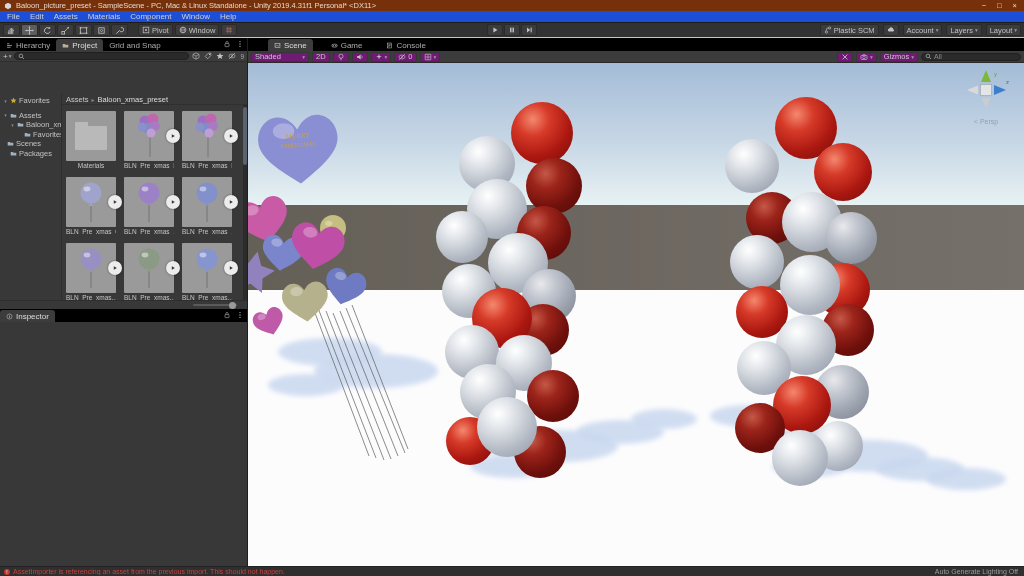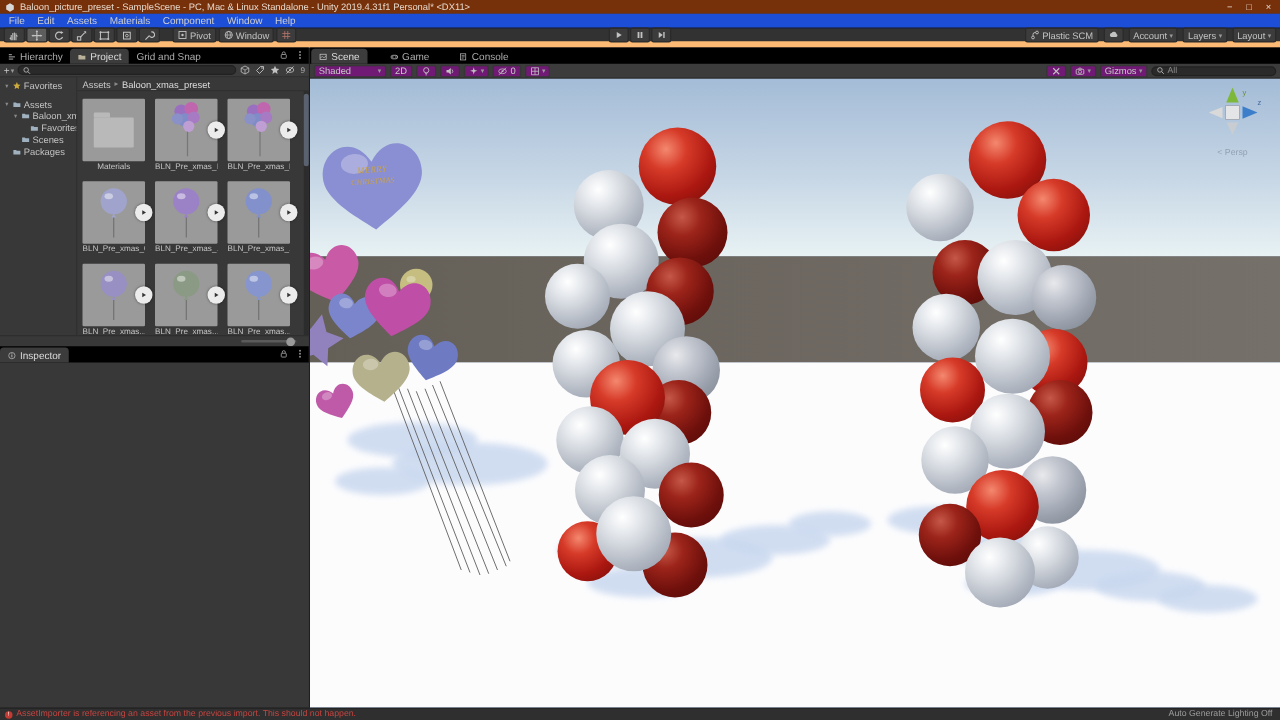--- a/index.html
+++ b/index.html
@@ -10,42 +10,42 @@
 .ico svg{display:block;}
 
 .titlebar{height:11px;flex:0 0 11px;background:#76300a;display:flex;align-items:center;padding:0 4px;gap:4px;}
 .title-text{font-size:7.5px;color:#e6d8cb;flex:1;white-space:nowrap;overflow:hidden;}
 .wbtns{display:flex;gap:11px;margin-right:3px;}
 .wbtn{font-size:7.5px;color:#e8e0da;line-height:11px;}
 
 .menubar{height:12px;flex:0 0 12px;background:#1d4ed8;display:flex;align-items:center;padding:0 2px;border-bottom:1px solid #1b1b1b;}
 .menuitem{font-size:8px;color:#cfcfcf;padding:0 5px;}
 
-.toolbar{height:15px;flex:0 0 15px;background:#323232;display:flex;align-items:center;padding:0 3px;border-bottom:5px solid #fdba74;position:relative;gap:2px;}
+.toolbar{height:15px;flex:0 0 15px;background:#323232;display:flex;align-items:center;padding:0 3px;border-bottom:1px solid #fdba74;position:relative;gap:2px;}
 .toolgrp{display:flex;gap:1px;}
 .tbtn{height:12px;min-width:16px;background:#3c3c3c;border:1px solid #2a2a2a;border-radius:2px;display:inline-flex;align-items:center;justify-content:center;color:#c2c2c2;font-size:7.5px;padding:0 3px;gap:2px;white-space:nowrap;}
 .tbtn.active{background:#5d5d5d;}
 .playgrp{position:absolute;left:50%;transform:translateX(-50%);display:flex;gap:1px;}
 .rgrp{margin-left:auto;display:flex;gap:4px;align-items:center;}
 .caret{font-size:5.5px;color:#9a9a9a;}
 
 .main{flex:1;display:flex;min-height:0;}
 .left{width:248px;flex:0 0 248px;display:flex;flex-direction:column;border-right:1px solid #1f1f1f;background:#383838;}
 .tabbar{height:13px;flex:0 0 13px;background:#000000;display:flex;align-items:flex-end;position:relative;}
 .tab{height:12px;display:inline-flex;align-items:center;gap:3px;padding:0 6px;font-size:8px;color:#ababab;border-radius:3px 3px 0 0;white-space:nowrap;}
 .tab.active{background:#3c3c3c;color:#dedede;}
 .tabctl{position:absolute;right:3px;top:2px;display:flex;gap:5px;align-items:center;}
 
 .ptoolbar{height:11px;flex:0 0 11px;background:#3c3c3c;display:flex;align-items:center;padding:0 3px;gap:3px;border-bottom:1px solid #2e2e2e;}
 .plus{font-size:8px;color:#ccc;display:flex;align-items:center;gap:1px;}
 .searchbox{flex:1;height:8px;background:#2a2a2a;border:1px solid #212121;border-radius:6px;display:flex;align-items:center;padding:0 3px;gap:2px;color:#8a8a8a;font-size:7px;min-width:0;}
 .pticons{display:flex;gap:4px;align-items:center;color:#b5b5b5;font-size:7px;}
 .cnt{font-size:6.5px;color:#aaa;}
 
-.pbody{flex:0 0 206px;display:flex;min-height:0;}
+.pbody{flex:0 0 206px;display:flex;min-height:0;margin-top:32px;}
 .tree{width:62px;flex:0 0 62px;border-right:1px solid #2e2e2e;padding-top:2px;overflow:hidden;}
 .trow{height:9.5px;display:flex;align-items:center;gap:2px;font-size:7.5px;color:#c2c2c2;white-space:nowrap;overflow:hidden;}
 .trow .car{font-size:5px;color:#8a8a8a;width:5px;flex:0 0 5px;text-align:center;}
 .browser{flex:1;display:flex;flex-direction:column;min-width:0;position:relative;background:#383838;}
 .breadcrumb{height:11px;flex:0 0 11px;display:flex;align-items:center;gap:3px;padding:0 4px;font-size:7.5px;color:#c8c8c8;border-bottom:1px solid #303030;}
 .crumb-sep{color:#8a8a8a;font-size:6px;}
 .grid{flex:1;overflow:hidden;padding:6px 0 0 4px;display:grid;grid-template-columns:repeat(3,50px);grid-auto-rows:66px;column-gap:8px;align-content:start;}
 .cell{width:50px;position:relative;}
 .thumb{width:50px;height:50px;background:#9a9a9a;border-radius:1px;position:relative;display:flex;align-items:center;justify-content:center;}
 .cell-label{margin-top:1px;font-size:6.5px;color:#c6c6c6;text-align:center;white-space:nowrap;overflow:hidden;width:50px;}
@@ -359,21 +359,21 @@
             </div>
             <div class="trow" style="padding-left: 17px;">
               <span class="car"></span>
               <span class="ico">
                 <svg width="7" height="7" viewBox="0 0 10 10">
                   <path d="M1 2.8 H4 L5 3.8 H9 V8 H1 Z" fill="#9fb0bf"></path>
                 </svg>
               </span>
               <span>Favorites</span>
             </div>
-            <div class="trow" style="padding-left: 10px;">
+            <div class="trow" style="">
               <span class="car"></span>
               <span class="ico">
                 <svg width="7" height="7" viewBox="0 0 10 10">
                   <path d="M1 2.8 H4 L5 3.8 H9 V8 H1 Z" fill="#9fb0bf"></path>
                 </svg>
               </span>
               <span>Scenes</span>
             </div>
             <div class="trow" style="padding-left: 3px;">
               <span class="car"></span>
@@ -568,21 +568,21 @@
                 <circle cx="5" cy="8" r=".9" fill="#9a9a9a"></circle>
               </svg>
             </span>
         </span>
       </div>
       <div class="insbody"></div>
     </div>
 
     <div class="scene">
       <div class="tabbar">
-        <span class="tab active" style="margin-left:1px">
+        <span class="tab active" style="margin-left:20px">
           <span class="ico">
               <svg width="7" height="7" viewBox="0 0 10 10">
                 <rect x="1.5" y="2" width="7" height="6" fill="none" stroke="#c2c2c2" stroke-width=".9"></rect>
                 <path d="M1.5 6.5 L4 4.5 L6 6 L8.5 3.8" fill="none" stroke="#c2c2c2" stroke-width=".8"></path>
               </svg>
             </span>
           <span>Scene</span>
         </span>
         <span class="tab" style="margin-left:12px">
           <span class="ico">

